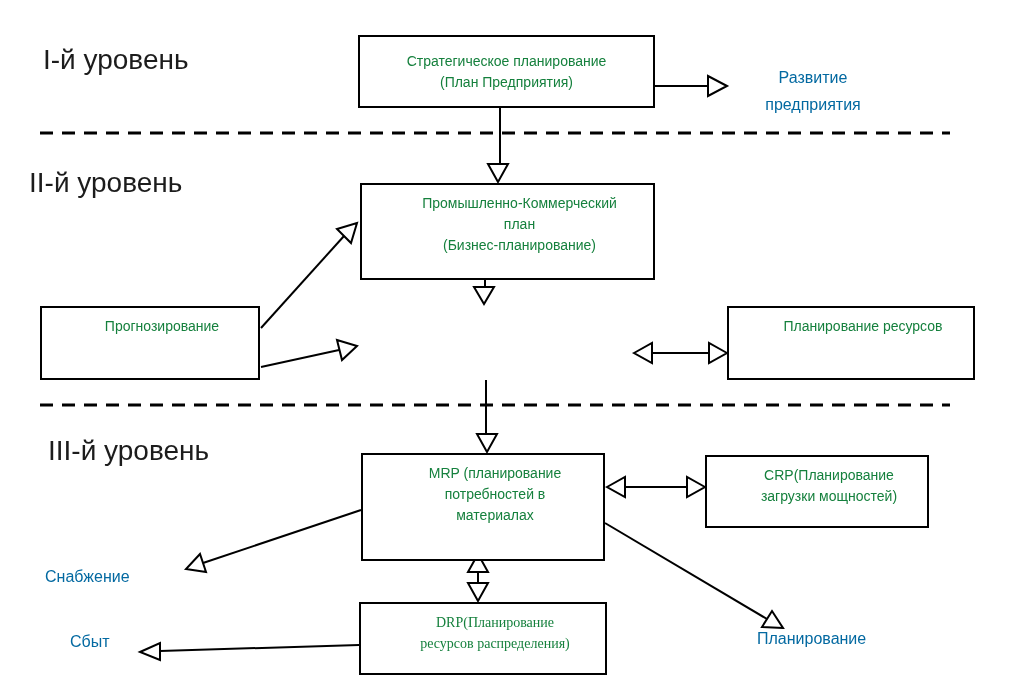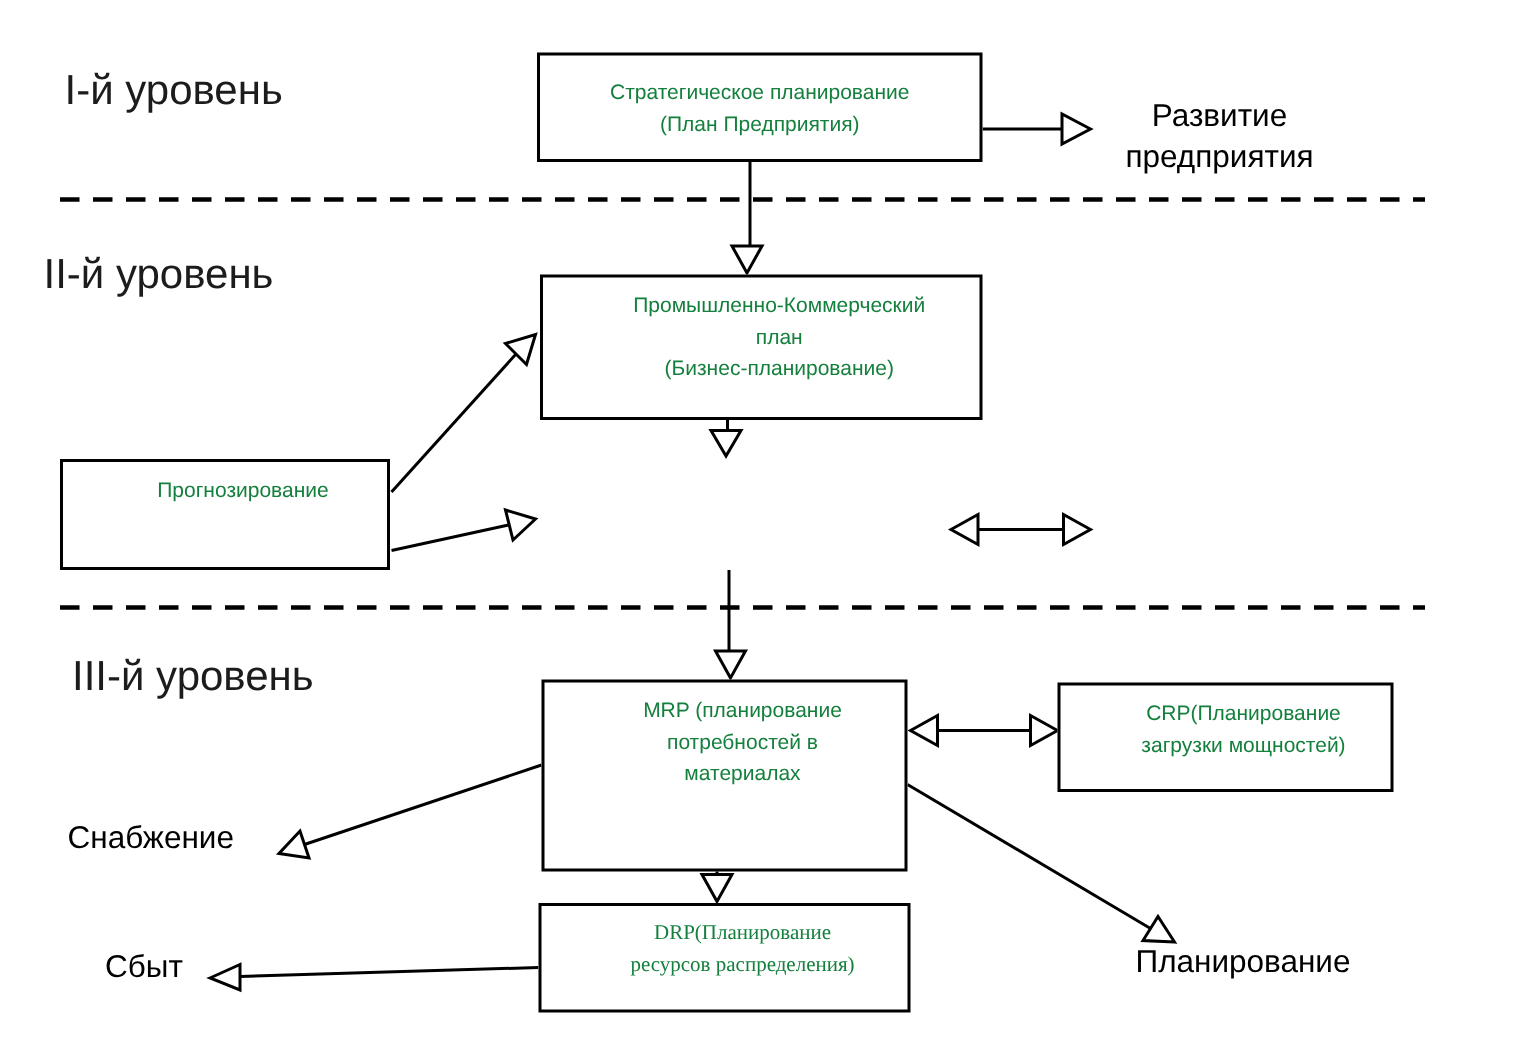--- a/index.html
+++ b/index.html
@@ -15,39 +15,39 @@
     display:flex; justify-content:center;
     text-align:center; font-size:14px; line-height:21px; color:#15803d;
     white-space:pre-line;
   }
   .v-center { align-items:center; }
   .v-top { align-items:flex-start; padding-top:8px;padding-left:24px; }
   .lvl {
     position:absolute; font-size:28px; color:#1c1c1c; letter-spacing:0;
   }
   .lbl {
-    position:absolute; font-size:21px; color:#000000; white-space:pre-line;
+    position:absolute; font-size:16px; color:#0369a1; white-space:pre-line;
   }
   .lbl.centered { text-align:center; }
   
   #box-strategic   { left:358px; top:35px;  width:297px; height:73px; }
   #box-industrial  { left:360px; top:183px; width:295px; height:97px; }
   #box-forecast    { left:40px;  top:306px; width:220px; height:74px; }
   #box-master      { left:360px; top:305px; width:272px; height:75px; }
   #box-resources   { left:727px; top:306px; width:248px; height:74px; }
-  #box-mrp         { left:361px; top:453px; width:244px; height:128px; }
+  #box-mrp         { left:361px; top:453px; width:244px; height:108px; }
   #box-crp         { left:705px; top:455px; width:224px; height:73px; }
   #box-drp         { left:359px; top:602px; width:248px; height:73px;font-family:Liberation Serif, serif; }
   
   #lvl-1 { left:43px; top:44px; }
   #lvl-2 { left:29px; top:167px; }
   #lvl-3 { left:48px; top:435px; }
   
   #lbl-development { left:723px; top:64px; width:180px; line-height:27px; }
-  #lbl-supply      { left:45px;  top:547px; }
+  #lbl-supply      { left:45px;  top:568px; }
   #lbl-sales       { left:70px;  top:633px; }
   #lbl-production  { left:757px; top:630px; }
 </style>
 </head>
 <body>
 
 <div class="canvas">
 
   <svg class="wires" viewBox="0 0 1023 691">
 
@@ -97,20 +97,21 @@
   <div class="lvl" id="lvl-1">I-й уровень</div>
   <div class="lvl" id="lvl-2">II-й уровень</div>
   <div class="lvl" id="lvl-3">III-й уровень</div>
 
   <div class="node v-center" id="box-strategic">Стратегическое планирование
 (План Предприятия)</div>
   <div class="node v-top" id="box-industrial">Промышленно-Коммерческий
 план
 (Бизнес-планирование)</div>
   <div class="node v-top" id="box-forecast">Прогнозирование</div>
+  <div class="node v-top" id="box-resources">Планирование ресурсов</div>
   <div class="node v-top" id="box-mrp">MRP (планирование
 потребностей в
 материалах</div>
   <div class="node v-top" id="box-crp">CRP(Планирование
 загрузки мощностей)</div>
   <div class="node v-top" id="box-drp">DRP(Планирование
 ресурсов распределения)</div>
 
   <div class="lbl centered" id="lbl-development">Развитие
 предприятия</div>

